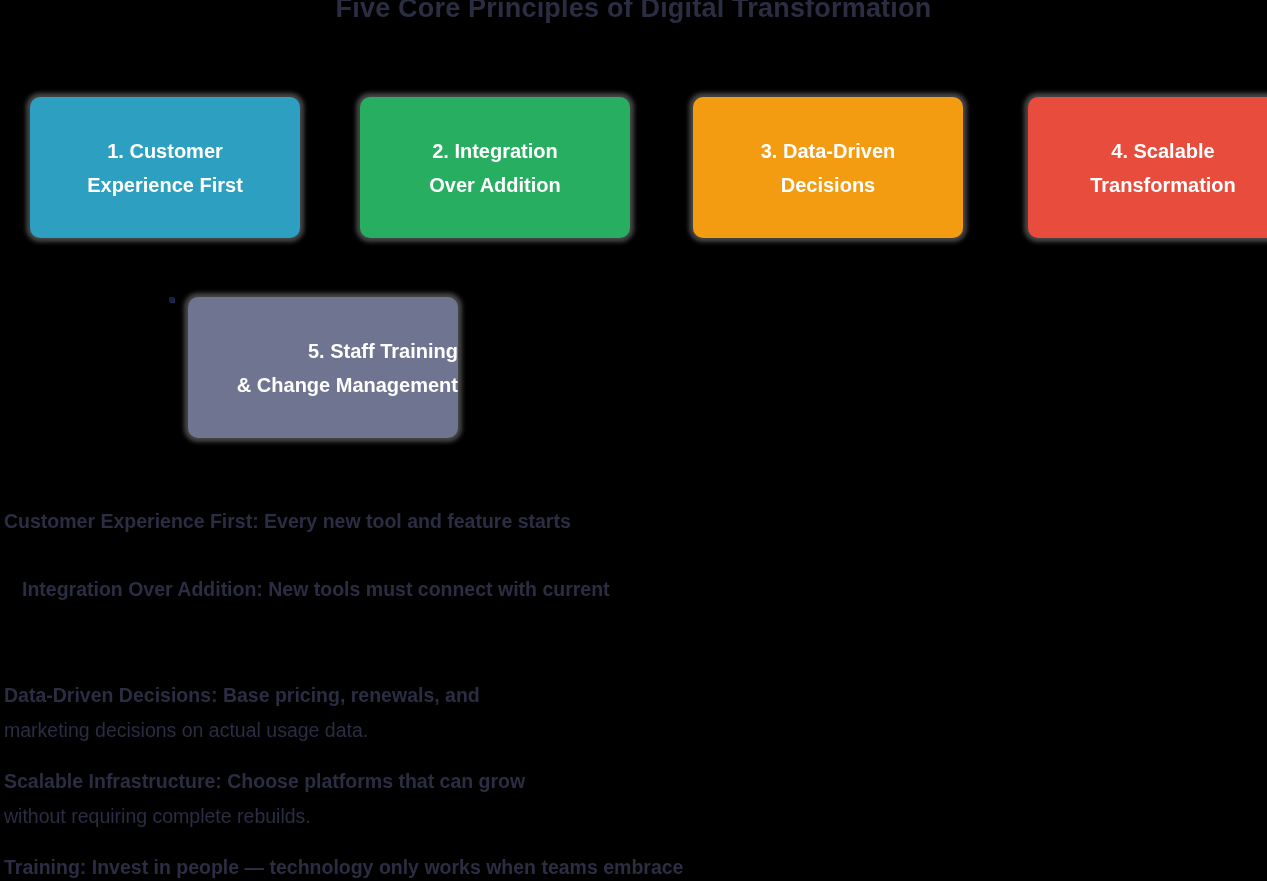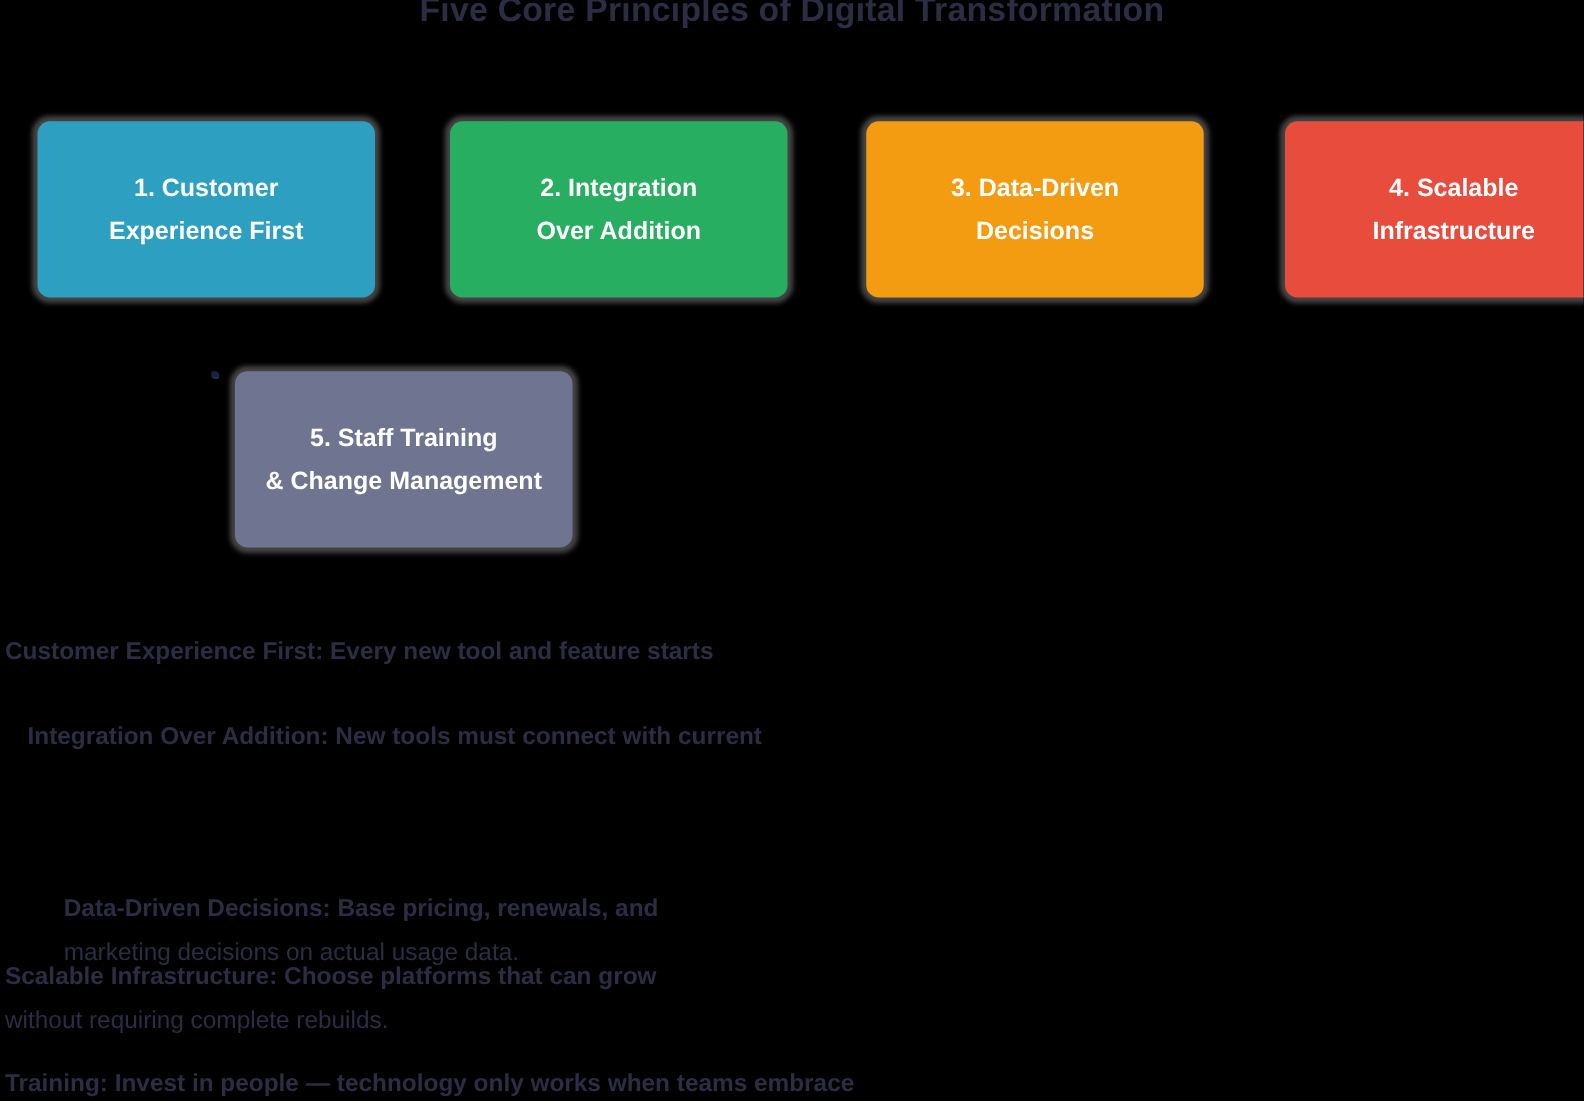--- a/index.html
+++ b/index.html
@@ -46,21 +46,21 @@
     width:700px;
     margin:0;
     font-size:19.5px;line-height:35px;
     color:#2b2d42;
   }
   .para .lead{font-weight:700;}
   .para .rest{font-weight:700;}
   .para .line2{display:block;font-weight:400;}
   .p1{top:504px;}
   .p2{top:572px;margin-left:18px;}
-  .p3{top:710px;margin-left:47px;}
+  .p3{top:678px;}
   .p4{top:764px;}
   .p5{top:850px;}
 </style>
 </head>
 <body>
 
 <div class="canvas">
 
   <h1 class="page-title">Five Core Principles of Digital Transformation</h1>
 
@@ -74,26 +74,26 @@
     <span>Over Addition</span>
   </div>
 
   <div class="box box3" style="background: rgb(243, 156, 18); align-items: center;">
     <span>3. Data-Driven</span>
     <span>Decisions</span>
   </div>
 
   <div class="box box4" style="background: rgb(231, 76, 60);">
     <span>4. Scalable</span>
-    <span>Infrastructure</span>
+    <span>Transformation</span>
   </div>
 
   <span class="artifact"></span>
 
-  <div class="box box5" style="background: rgb(111, 116, 144);">
+  <div class="box box5" style="background: rgb(111, 116, 144); align-items: flex-end;">
     <span>5. Staff Training</span>
     <span>&amp; Change Management</span>
   </div>
 
   <p class="para p1">
     <span class="lead">Customer Experience First:</span><span class="rest"> Every new tool and feature starts</span>
   </p>
 
   <p class="para p2">
     <span class="lead">Integration Over Addition:</span><span class="rest"> New tools must connect with current</span>

